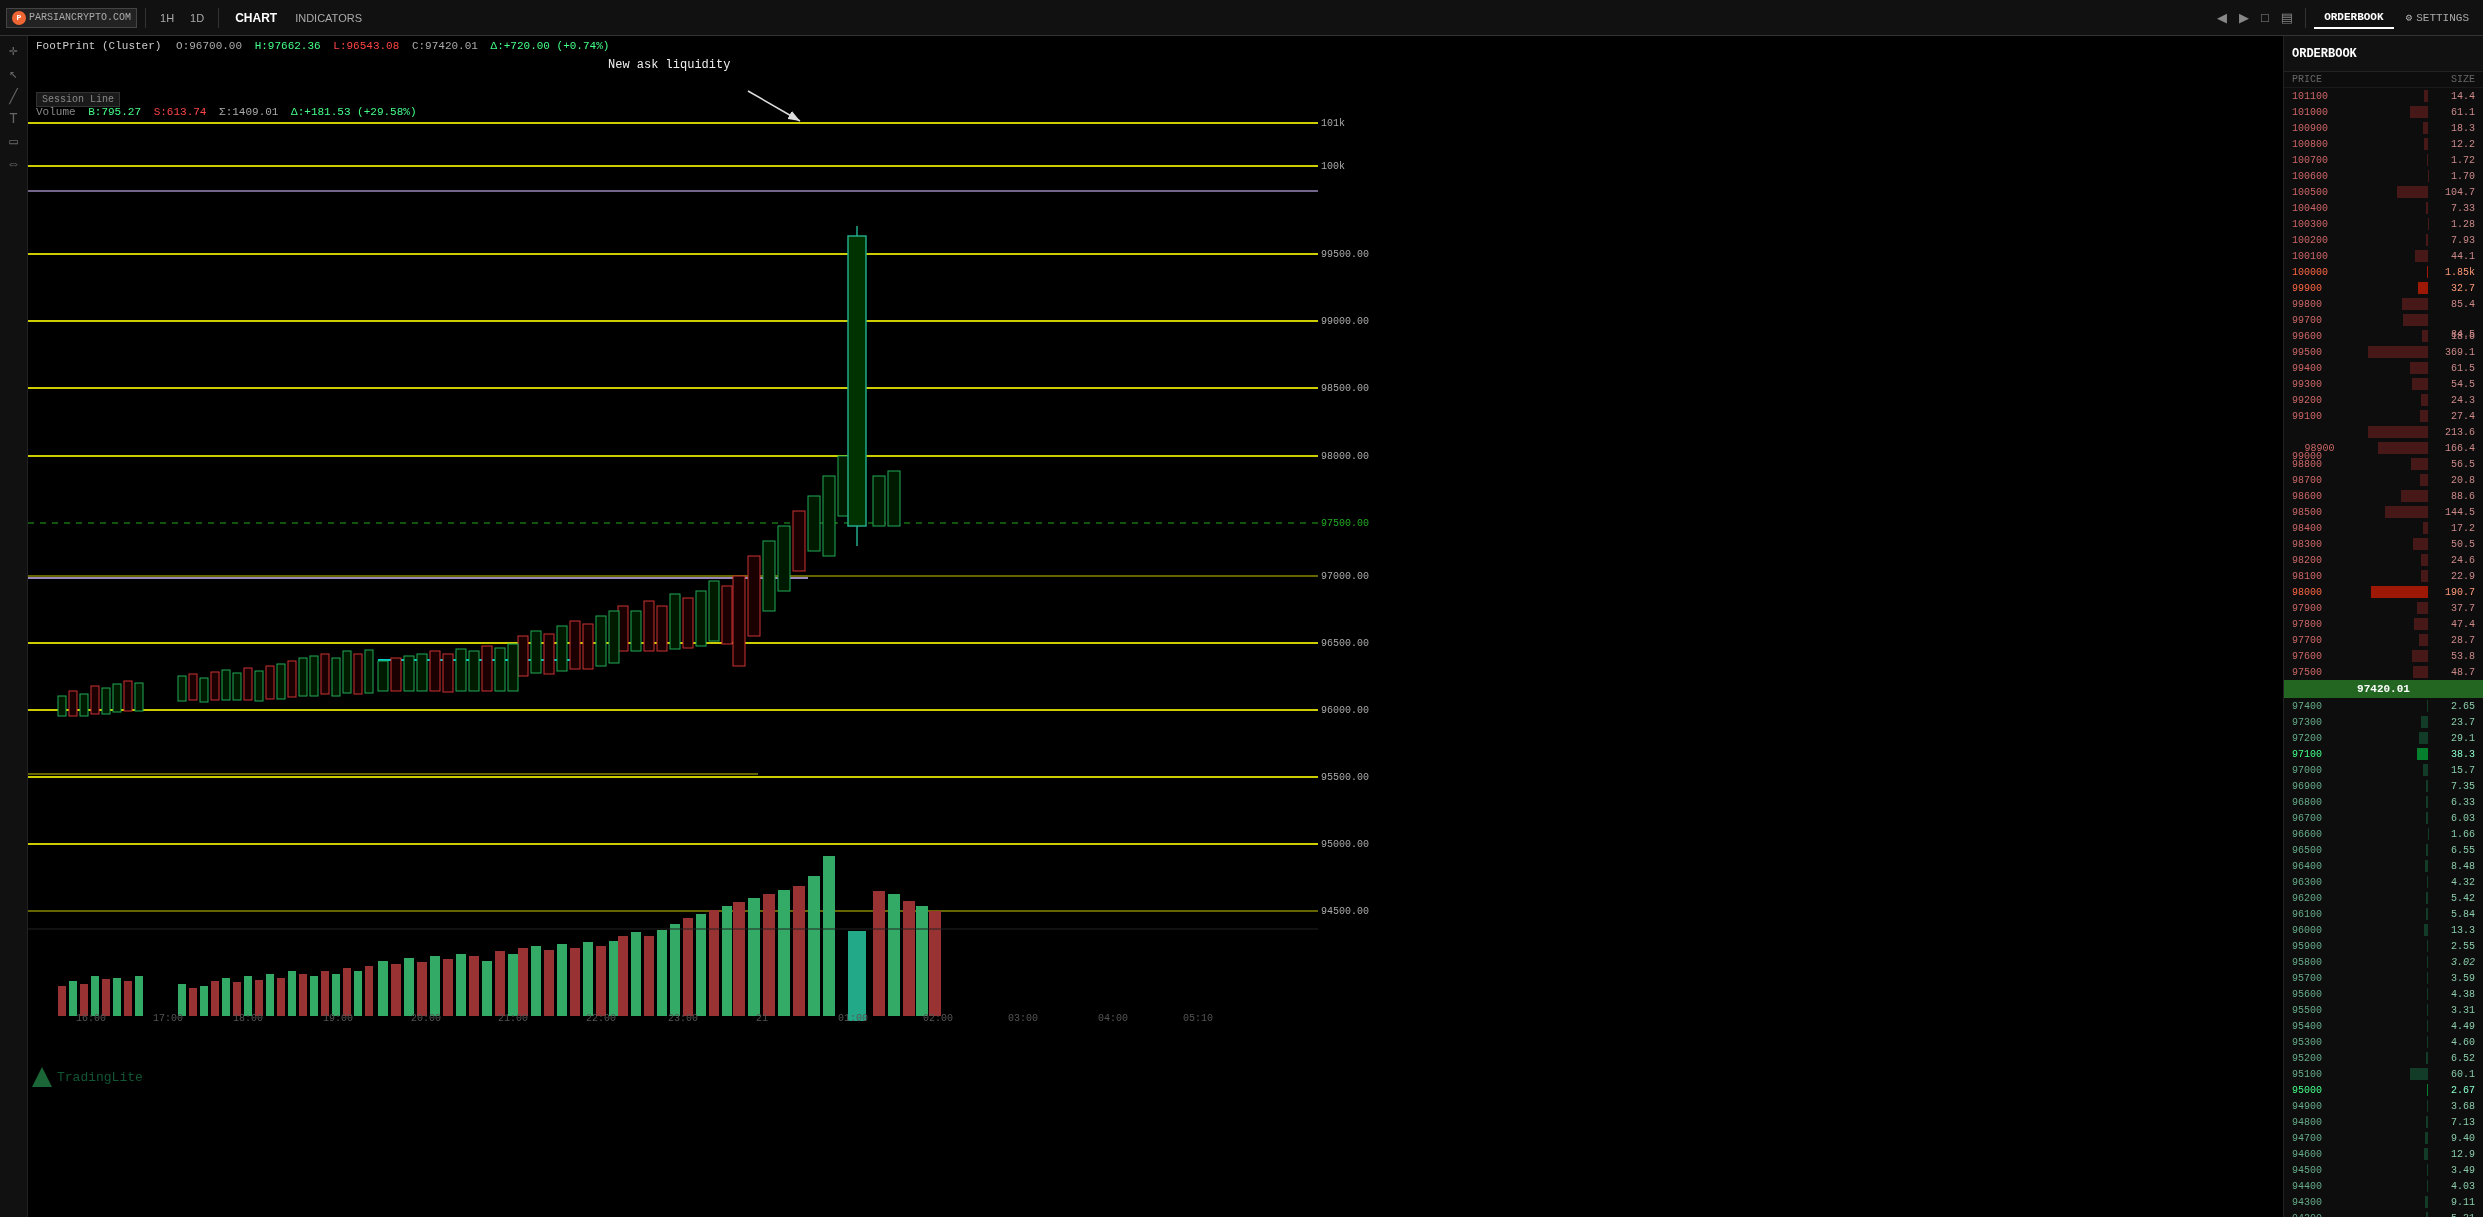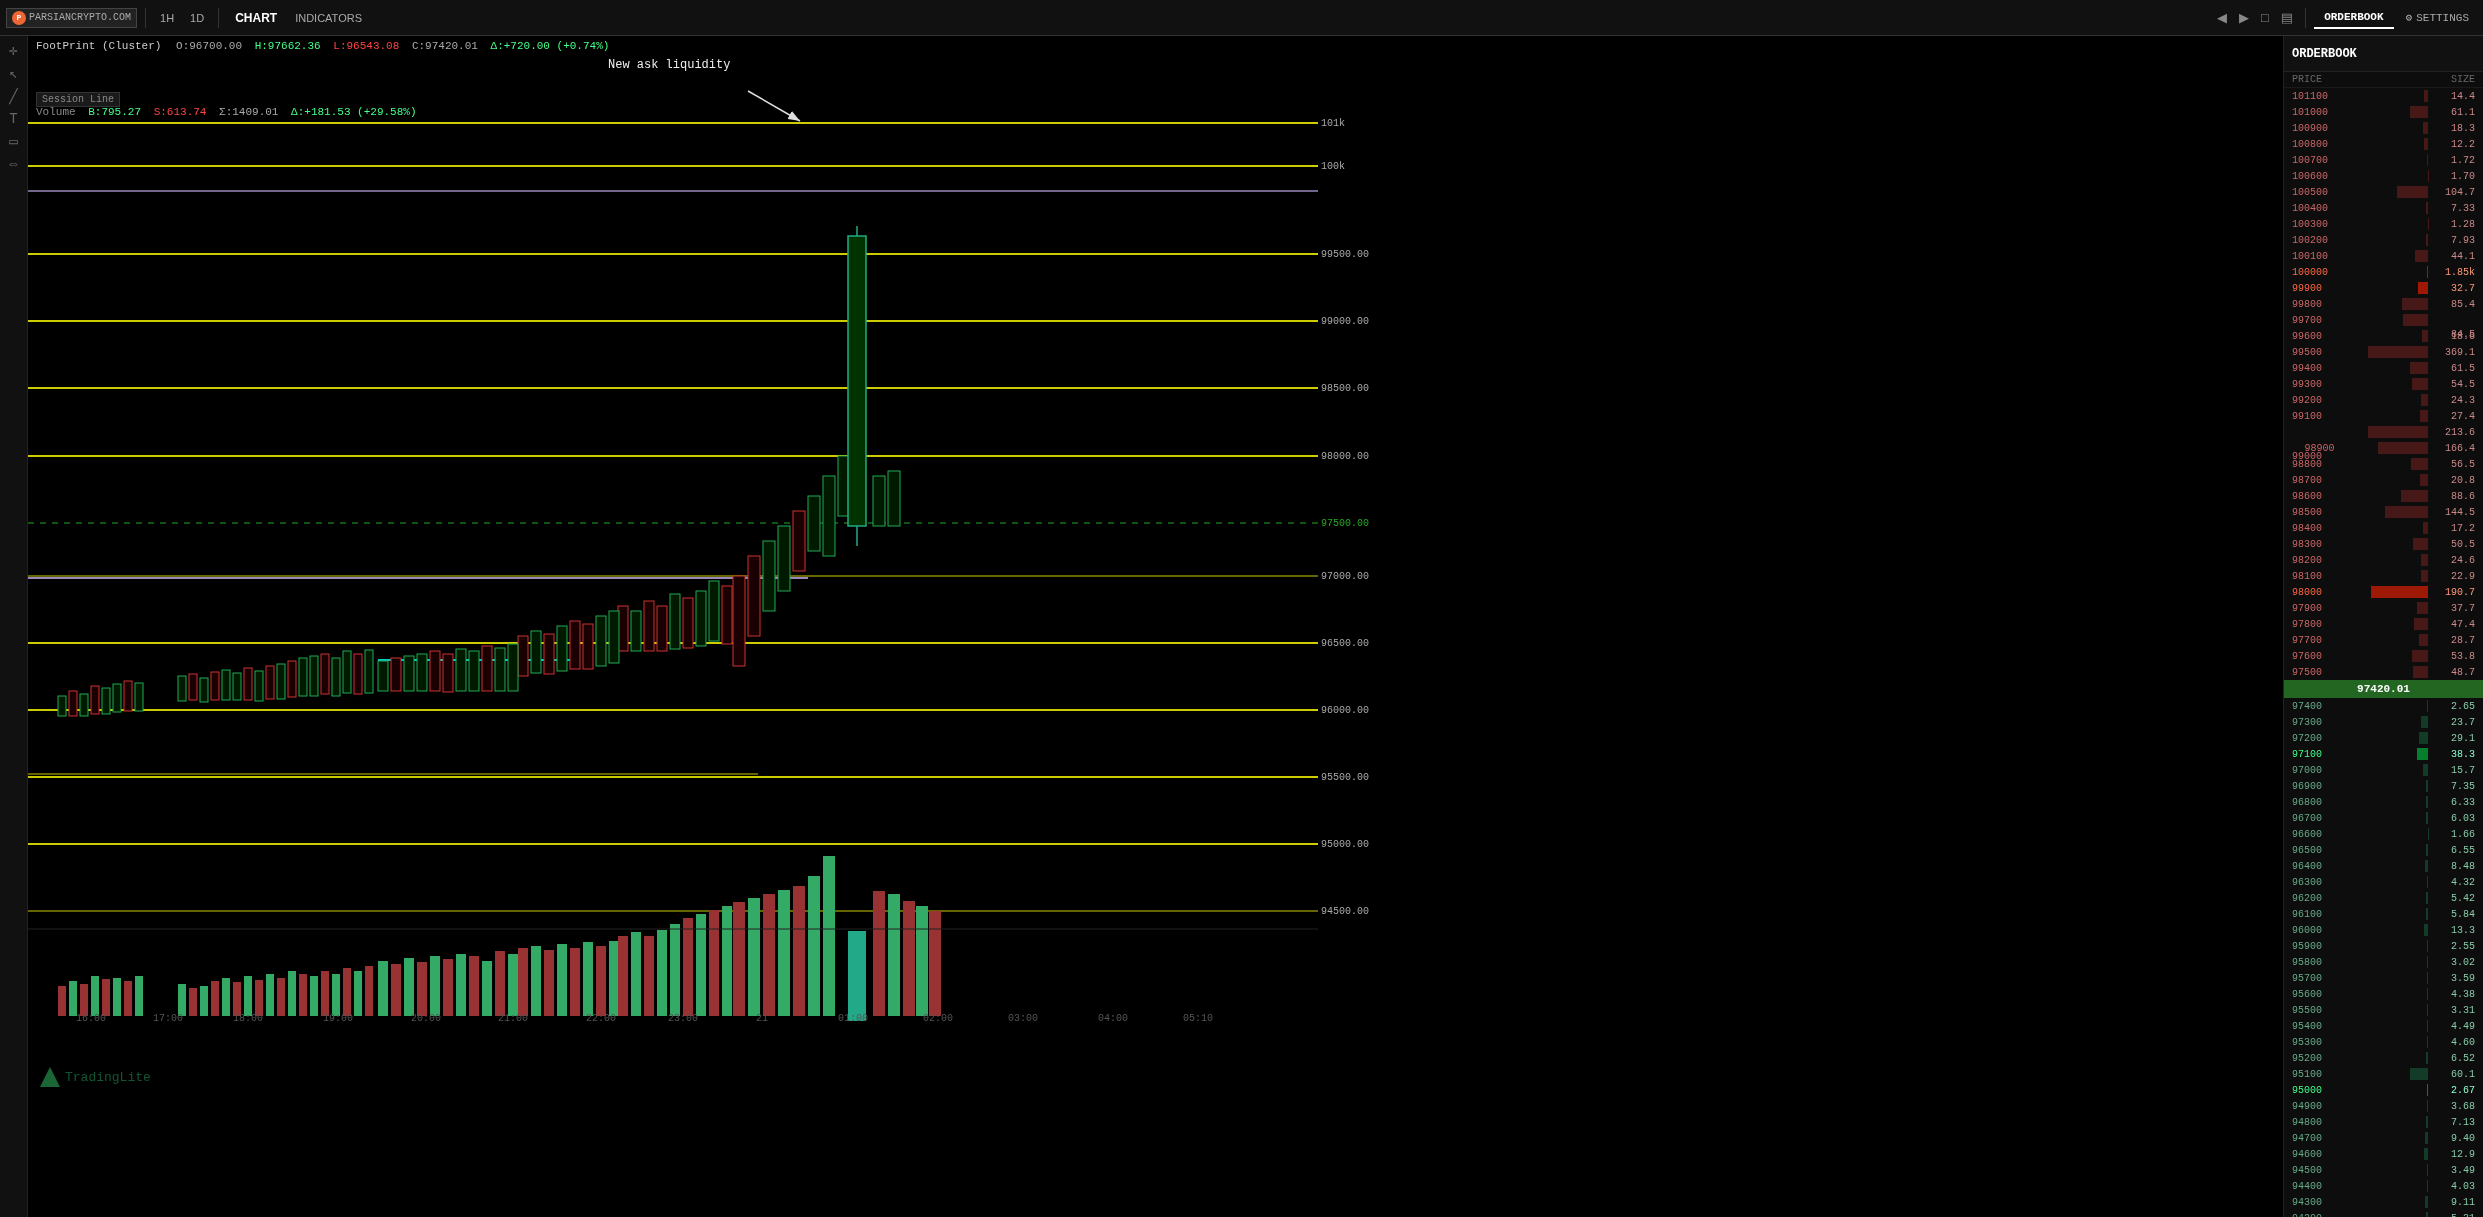--- a/index.html
+++ b/index.html
@@ -218,21 +218,21 @@
     #chart-canvas {
       position: absolute;
       top: 0; left: 0;
       width: 100%; height: 100%;
     }
 
     
     .watermark {
       position: absolute;
       bottom: 130px;
-      left: 12px;
+      left: 4px;
       font-size: 13px;
       color: #333;
       z-index: 5;
       display: flex;
       align-items: center;
       gap: 5px;
     }
     .wm-icon {
       width: 20px; height: 20px;
       background: #4f8;
@@ -812,21 +812,21 @@
       <span class="ob-size" style="color:#88ccaa;z-index:1;">13.3</span>
     </div>
           <div class="ob-row">
       <div class="ob-bar ob-bid" style="width:0.7649999999999999px;"></div>
       <span class="ob-price" style="color:#66aa88;z-index:1;">95900</span>
       <span class="ob-size" style="color:#88ccaa;z-index:1;">2.55</span>
     </div>
           <div class="ob-row">
       <div class="ob-bar ob-bid" style="width:0.9059999999999999px;"></div>
       <span class="ob-price" style="color:#66aa88;z-index:1;">95800</span>
-      <span class="ob-size" style="color:#88ccaa;z-index:1;">3.02</span>
+      <span class="ob-size" style="color:#88ccaa;z-index:1;font-style:italic;">3.02</span>
     </div>
           <div class="ob-row">
       <div class="ob-bar ob-bid" style="width:1.077px;"></div>
       <span class="ob-price" style="color:#66aa88;z-index:1;">95700</span>
       <span class="ob-size" style="color:#88ccaa;z-index:1;">3.59</span>
     </div>
           <div class="ob-row">
       <div class="ob-bar ob-bid" style="width:1.3139999999999998px;"></div>
       <span class="ob-price" style="color:#66aa88;z-index:1;">95600</span>
       <span class="ob-size" style="color:#88ccaa;z-index:1;">4.38</span>

